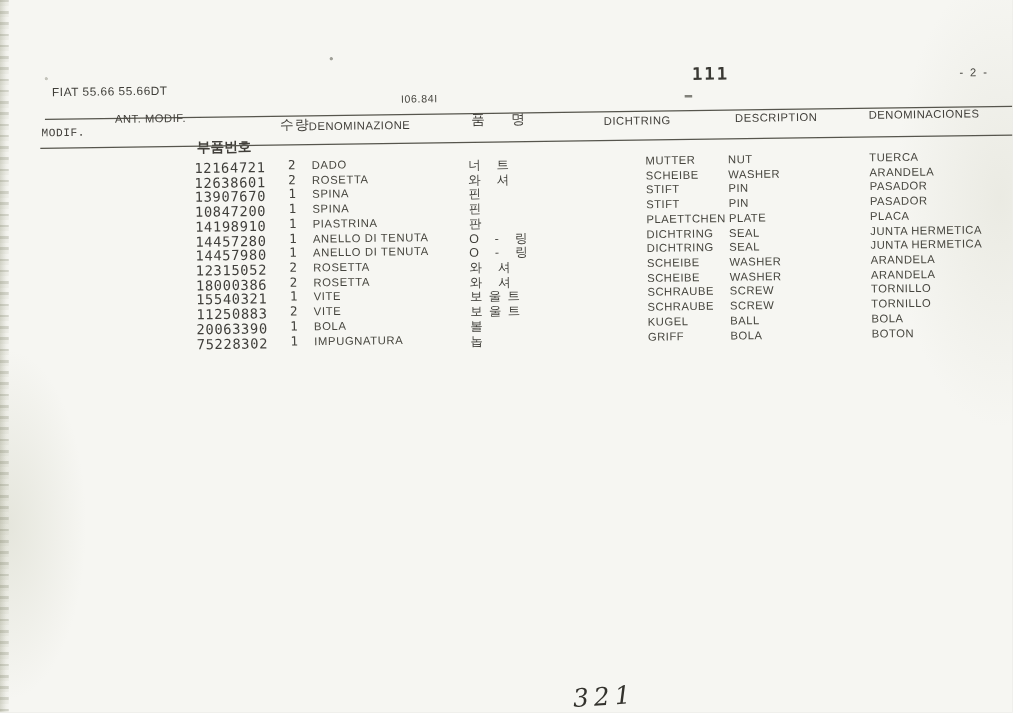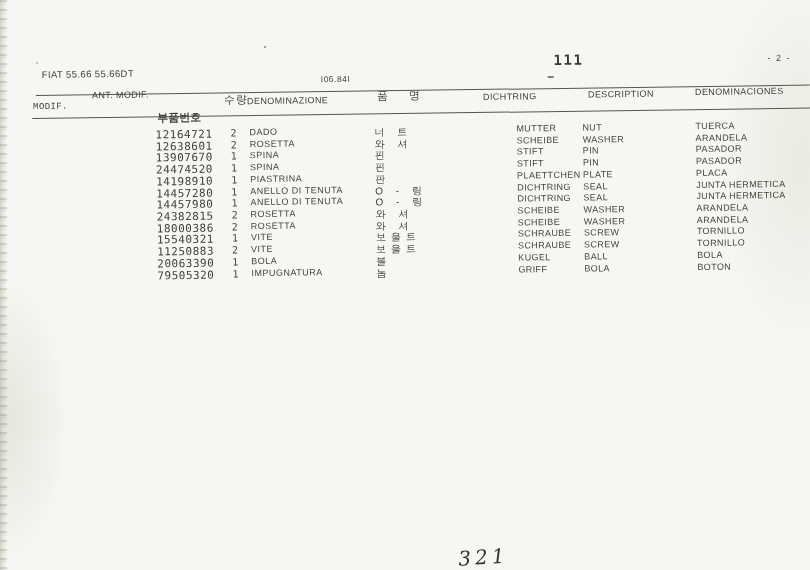--- a/index.html
+++ b/index.html
@@ -123,21 +123,21 @@
     <span class="c c-part">13907670</span>
     <span class="c c-qty">1</span>
     <span class="c c-it">SPINA</span>
     <span class="c c-ko">핀</span>
     <span class="c c-de">STIFT</span>
     <span class="c c-en">PIN</span>
     <span class="c c-es">PASADOR</span>
   </div>
 
   <div class="row">
-    <span class="c c-part">24474520</span>
+    <span class="c c-part">10847200</span>
     <span class="c c-qty">1</span>
     <span class="c c-it">SPINA</span>
     <span class="c c-ko">핀</span>
     <span class="c c-de">STIFT</span>
     <span class="c c-en">PIN</span>
     <span class="c c-es">PASADOR</span>
   </div>
 
   <div class="row">
     <span class="c c-part">14198910</span>
@@ -163,21 +163,21 @@
     <span class="c c-part">14457980</span>
     <span class="c c-qty">1</span>
     <span class="c c-it">ANELLO DI TENUTA</span>
     <span class="c c-ko">O - 링</span>
     <span class="c c-de">DICHTRING</span>
     <span class="c c-en">SEAL</span>
     <span class="c c-es">JUNTA HERMETICA</span>
   </div>
 
   <div class="row">
-    <span class="c c-part">24382815</span>
+    <span class="c c-part">12315052</span>
     <span class="c c-qty">2</span>
     <span class="c c-it">ROSETTA</span>
     <span class="c c-ko">와 셔</span>
     <span class="c c-de">SCHEIBE</span>
     <span class="c c-en">WASHER</span>
     <span class="c c-es">ARANDELA</span>
   </div>
 
   <div class="row">
     <span class="c c-part">18000386</span>
@@ -213,21 +213,21 @@
     <span class="c c-part">20063390</span>
     <span class="c c-qty">1</span>
     <span class="c c-it">BOLA</span>
     <span class="c c-ko">볼</span>
     <span class="c c-de">KUGEL</span>
     <span class="c c-en">BALL</span>
     <span class="c c-es">BOLA</span>
   </div>
 
   <div class="row">
-    <span class="c c-part">79505320</span>
+    <span class="c c-part">75228302</span>
     <span class="c c-qty">1</span>
     <span class="c c-it">IMPUGNATURA</span>
     <span class="c c-ko">놉</span>
     <span class="c c-de">GRIFF</span>
     <span class="c c-en">BOLA</span>
     <span class="c c-es">BOTON</span>
   </div>
 </div>
 
     <span class="abs handnote">321</span>

